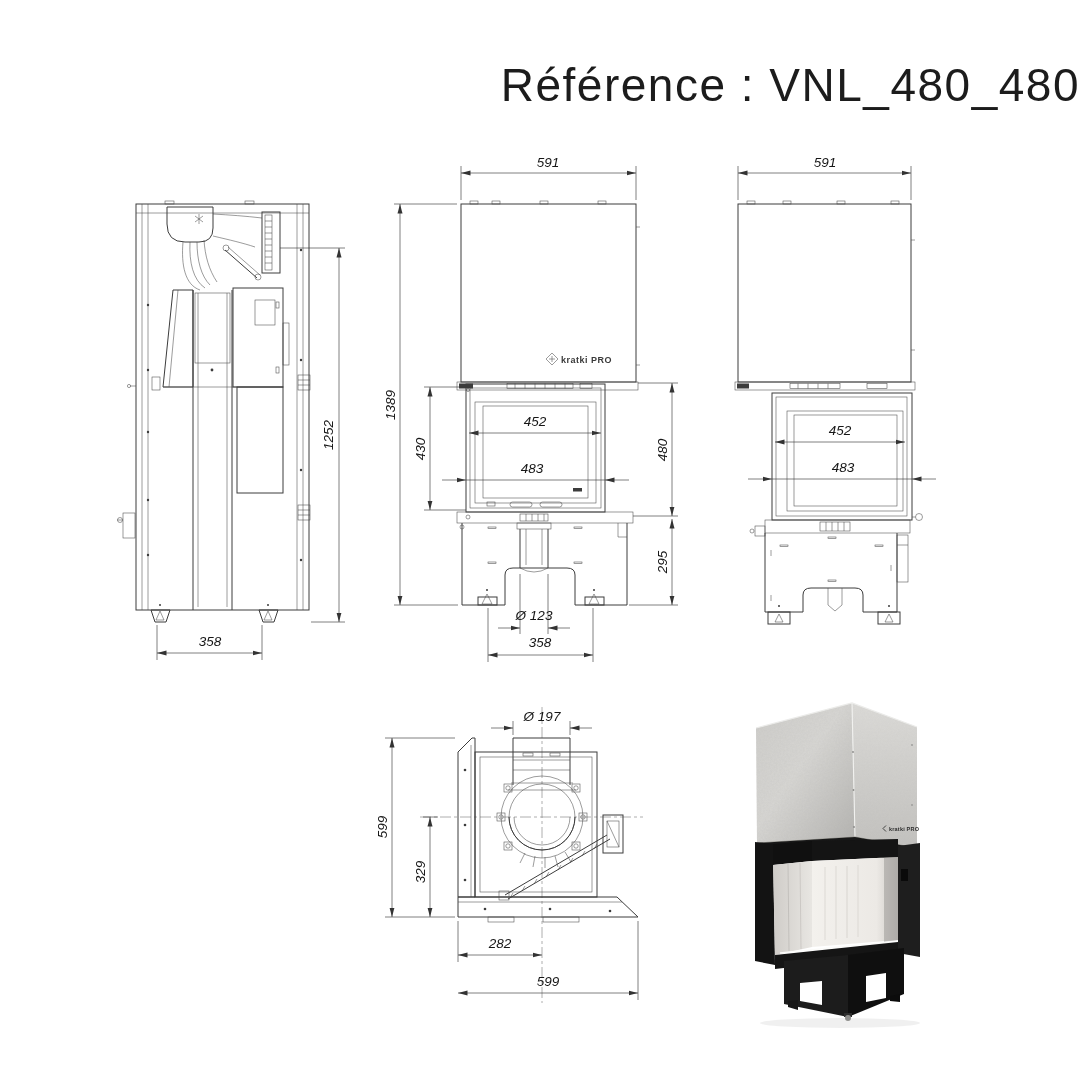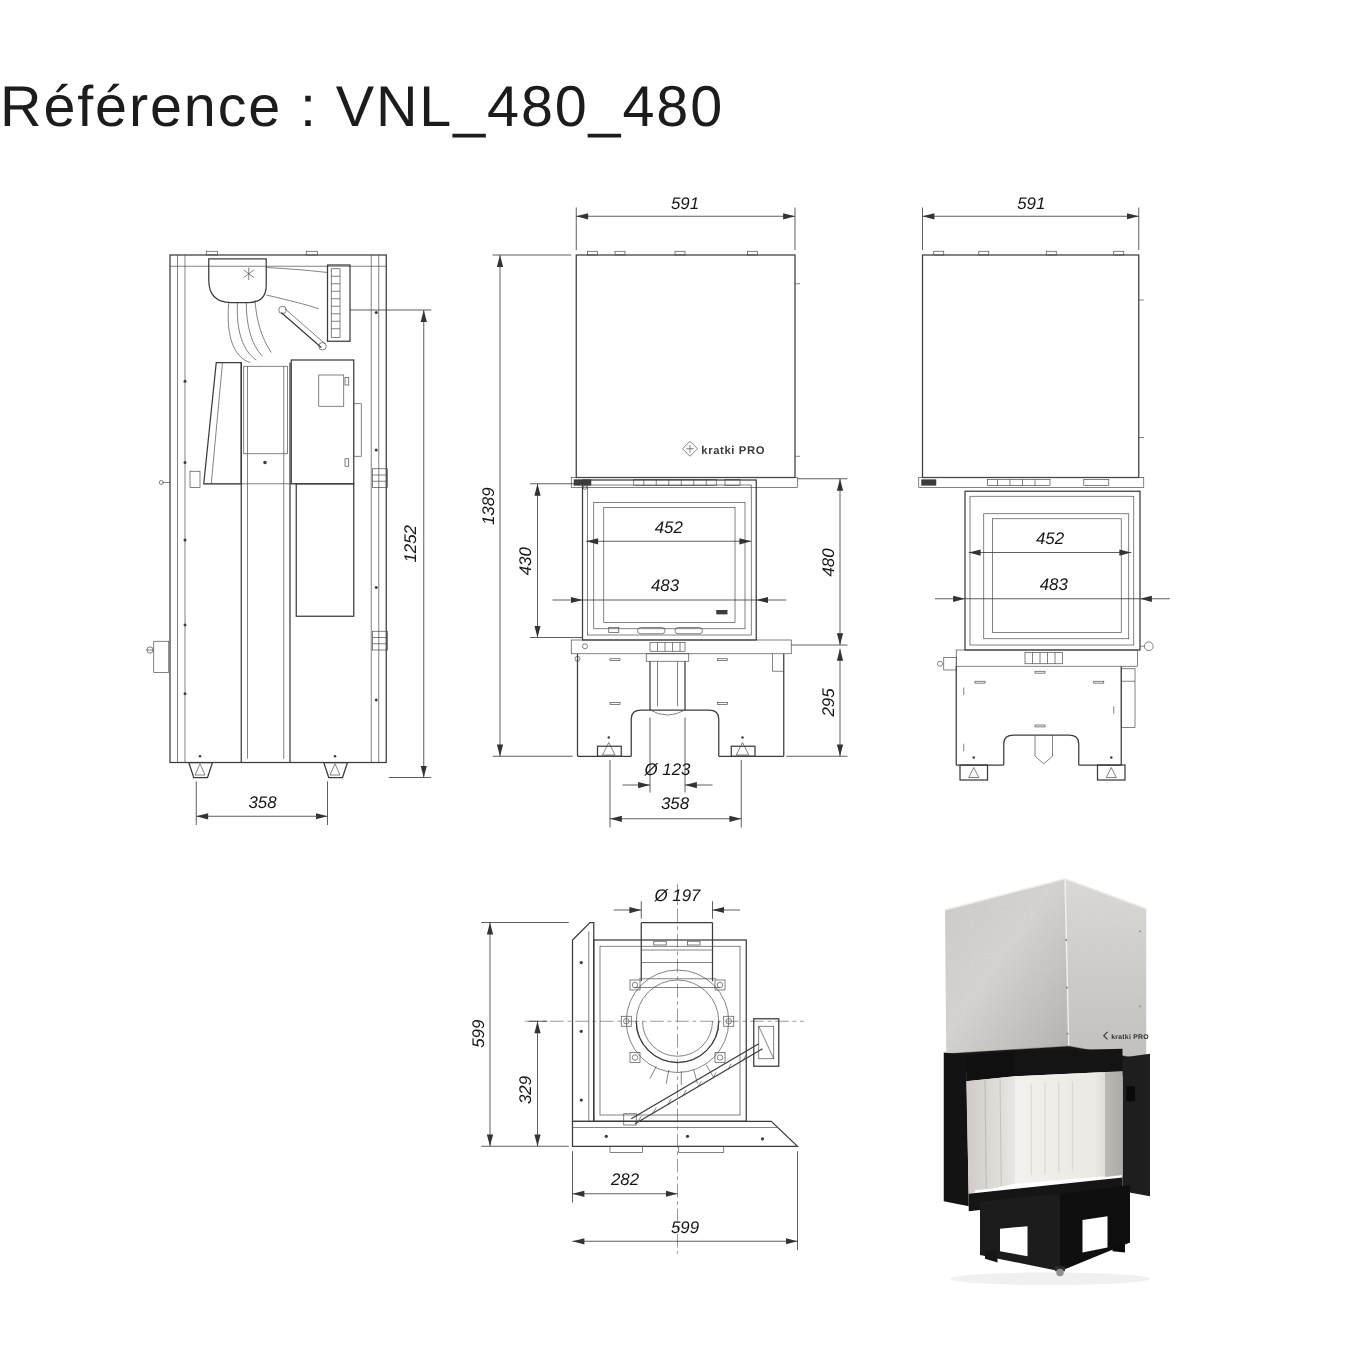--- a/index.html
+++ b/index.html
@@ -1,21 +1,21 @@
 <!DOCTYPE html>
 <html><head>
 <meta charset="utf-8">
 <style>
   html,body{margin:0;padding:0;}
   body{
     width:1080px;height:1080px;position:relative;overflow:hidden;
     background:#ffffff;font-family:"Liberation Sans",sans-serif;
   }
   .title{
-    position:absolute;top:58px;left:0;right:0;text-align:left;
+    position:absolute;top:58px;left:0;right:0;text-align:right;
     font-size:46px;font-weight:300;letter-spacing:1.5px;color:#1c1c1c;
   }
   svg{position:absolute;overflow:visible;}
   
   .d{stroke:#3c3c3c;fill:none;stroke-width:1;}
   .t{stroke:#4a4a4a;fill:none;stroke-width:0.55;}
   .dim{stroke:#3a3a3a;fill:none;stroke-width:0.65;}
   .cl{stroke:#6a6a6a;fill:none;stroke-width:0.55;stroke-dasharray:11 3 3 3;}
   .dk{fill:#3c3c3c;stroke:none;}
   .dimtxt{font-family:"Liberation Sans",sans-serif;font-style:italic;

